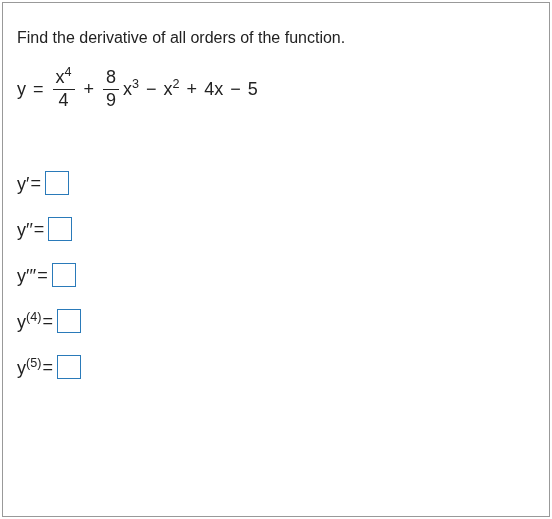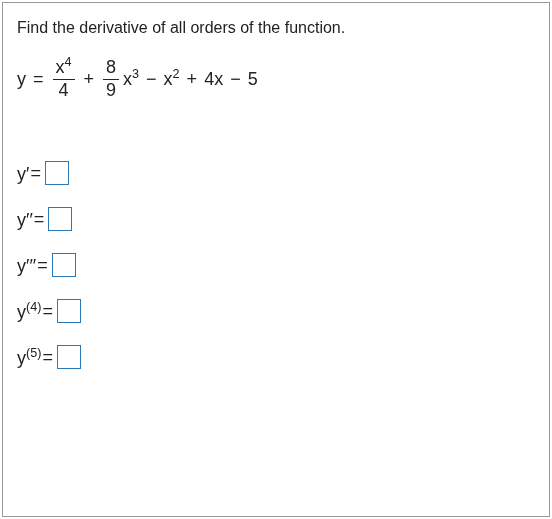--- a/index.html
+++ b/index.html
@@ -10,21 +10,21 @@
     background: #fff;
     width: 552px;
     height: 519px;
     overflow: hidden;
   }
   .container {
     border: 1px solid #999;
     width: 548px;
     height: 515px;
     margin: 2px;
-    padding: 16px 14px;
+    padding: 26px 14px;
     position: relative;
   }
   .instruction {
     font-size: 16px;
     color: #222;
     margin-bottom: 20px;
   }
   .equation {
     font-size: 18px;
     color: #222;

